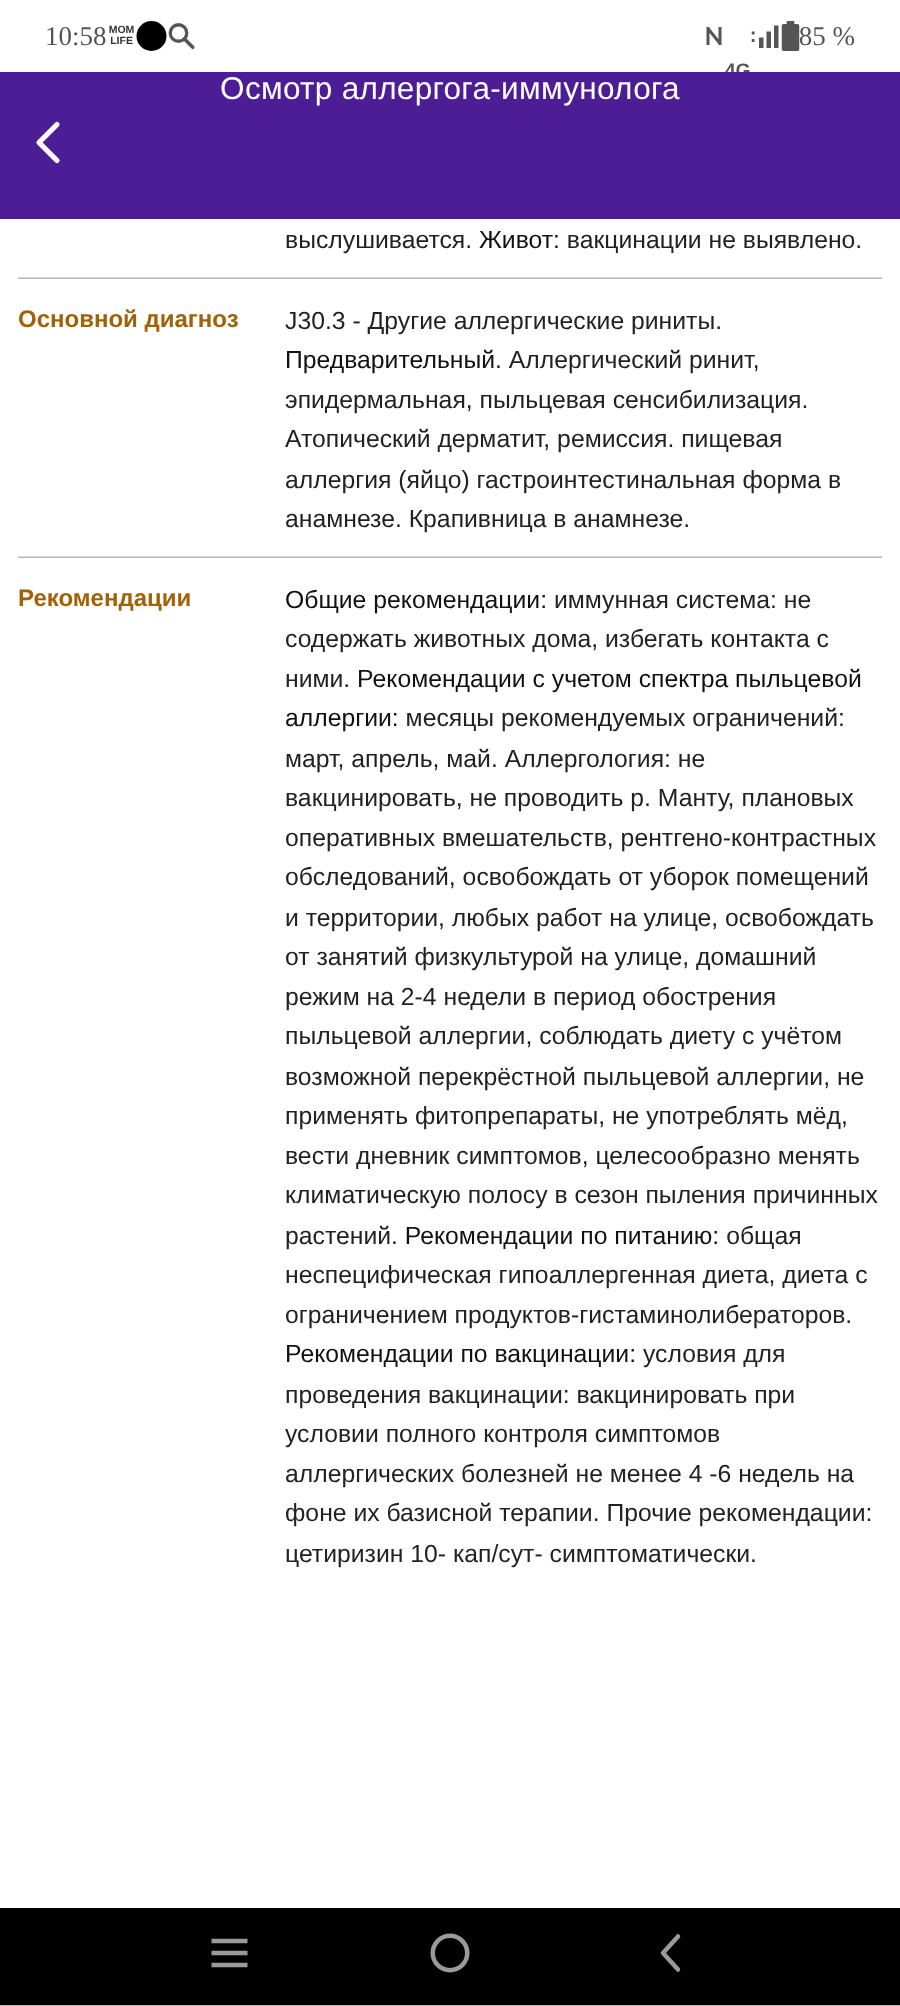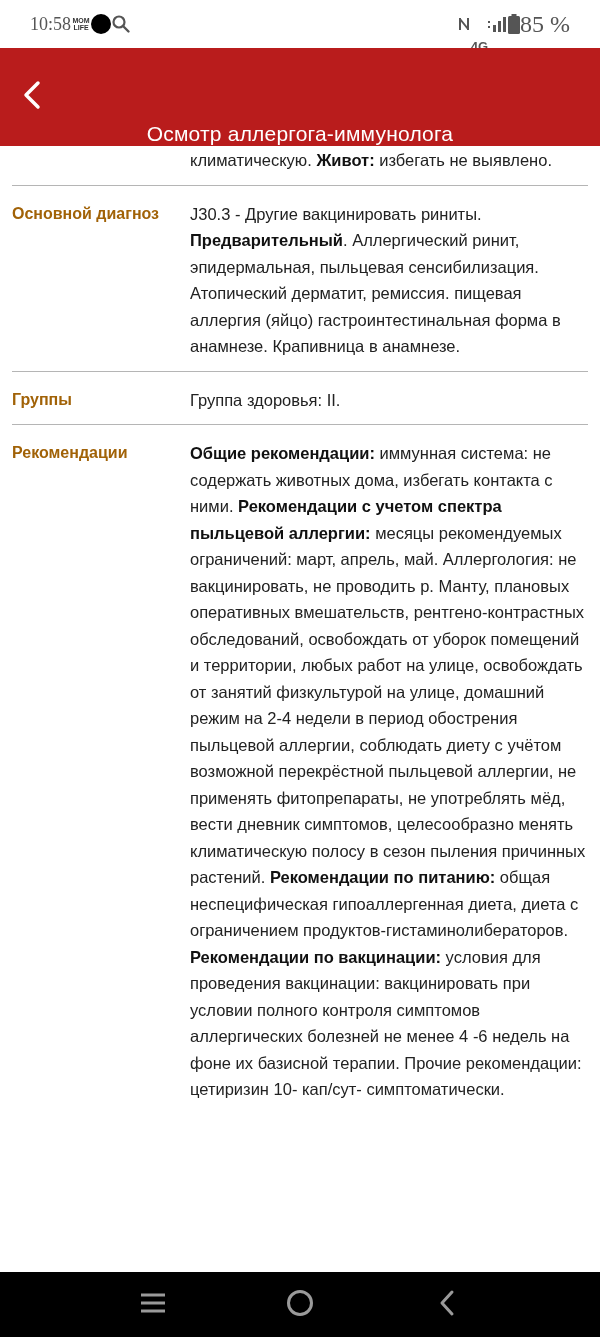--- a/index.html
+++ b/index.html
@@ -10,25 +10,25 @@
       position: absolute; top: 0; left: 0; width: 600px; height: 48px;
       background: #fff; display: flex; align-items: center; justify-content: space-between;
       padding: 0 30px 0 30px; color: #555; font-size: 17px;
     }
     .status-left, .status-right { display: flex; align-items: center; gap: 0; }
     .status-time { font-family: "Liberation Serif", serif; font-size: 18px; color: #555; }
     .momlife-icon { font-size: 7px; line-height: 7px; font-weight: bold; color: #333; text-align: center; width: 20px; }
     .dot-icon { width: 20px; height: 20px; border-radius: 50%; background: #000; }
     .search-icon svg, .nfc-icon svg, .signal-icon svg, .battery-icon svg { display: block; }
     .net-label { font-size: 13px; font-weight: bold; color: #555; margin-top: 44px; }
-    .battery-pct { font-family: "Liberation Serif", serif; font-size: 24px; color: #555; }
+    .battery-pct { font-family: "Liberation Serif", serif; font-size: 18px; color: #555; }
 
     .app-header {
       position: absolute; top: 48px; left: 0; width: 600px; height: 98px;
-      background: #b91c1c; display: flex; align-items: flex-end;
+      background: #4c1d95; display: flex; align-items: flex-start;
     }
     .back-button { width: 60px; height: 98px; display: flex; align-items: center; justify-content: center; margin-left: 2px; cursor: pointer; }
     .header-title {
       position: absolute; left: 0; right: 0; text-align: center;
       color: #fff; font-size: 21px; font-family: "Liberation Sans", sans-serif;
       pointer-events: none; letter-spacing: 0.2px;
     }
 
     .content {
       position: absolute; top: 146px; left: 0; width: 600px; height: 1126px;
@@ -40,21 +40,21 @@
     .row + .row::before {
       content: ""; position: absolute; top: 0; left: 12px; right: 12px; height: 1px; background: #b5b5b5;
     }
     .row-label {
       width: 178px; flex: 0 0 178px; font-weight: bold; font-size: 16px; line-height: 26.5px;
       padding-top: 16px; color: #a16207;
     }
     .row-value {
       flex: 1; font-size: 16.5px; line-height: 26.5px; padding: 16px 0 11px 0; color: #222;
     }
-    .row-value b { font-weight: bold; color: #111; }
+    .row-value b { font-weight: normal; color: #111; }
     .row.first .row-value { padding-top: 1px; }
 
     .nav-bar {
       position: absolute; bottom: 0; left: 0; width: 600px; height: 65px;
       background: #000; display: flex; align-items: center; justify-content: space-around;
       padding: 0 80px;
     }
     .nav-btn { width: 60px; height: 60px; display: flex; align-items: center; justify-content: center; cursor: pointer; }
   </style>
 </head>
@@ -109,37 +109,31 @@
         </svg>
     </span>
   </div>
   <div class="header-title">Осмотр аллергога-иммунолога</div>
 </div>
 
 <div class="content">
   <div class="row first">
     <div class="row-label"></div>
     <div class="row-value">
-      <span>климатическую. </span><b>Живот:</b><span> избегать не выявлено.</span>
+      <span>выслушивается. </span><b>Живот:</b><span> вакцинации не выявлено.</span>
     </div>
   </div>
 
   <div class="row">
     <div class="row-label">Основной диагноз</div>
     <div class="row-value">
-      <span>J30.3 - Другие вакцинировать риниты. </span><b>Предварительный</b><span>. Аллергический ринит, эпидермальная, пыльцевая сенсибилизация. Атопический дерматит, ремиссия. пищевая аллергия (яйцо) гастроинтестинальная форма в анамнезе. Крапивница в анамнезе.</span>
+      <span>J30.3 - Другие аллергические риниты. </span><b>Предварительный</b><span>. Аллергический ринит, эпидермальная, пыльцевая сенсибилизация. Атопический дерматит, ремиссия. пищевая аллергия (яйцо) гастроинтестинальная форма в анамнезе. Крапивница в анамнезе.</span>
     </div>
   </div>
 
-  <div class="row">
-    <div class="row-label">Группы</div>
-    <div class="row-value">
-      <span>Группа здоровья: II.</span>
-    </div>
-  </div>
 
   <div class="row">
     <div class="row-label">Рекомендации</div>
     <div class="row-value">
       <b>Общие рекомендации:</b><span> иммунная система: не содержать животных дома, избегать контакта с ними. </span><b>Рекомендации с учетом спектра пыльцевой аллергии:</b><span> месяцы рекомендуемых ограничений: март, апрель, май. Аллергология: не вакцинировать, не проводить р. Манту, плановых оперативных вмешательств, рентгено-контрастных обследований, освобождать от уборок помещений и территории, любых работ на улице, освобождать от занятий физкультурой на улице, домашний режим на 2-4 недели в период обострения пыльцевой аллергии, соблюдать диету с учётом возможной перекрёстной пыльцевой аллергии, не применять фитопрепараты, не употреблять мёд, вести дневник симптомов, целесообразно менять климатическую полосу в сезон пыления причинных растений. </span><b>Рекомендации по питанию:</b><span> общая неспецифическая гипоаллергенная диета, диета с ограничением продуктов-гистаминолибераторов. </span><b>Рекомендации по вакцинации:</b><span> условия для проведения вакцинации: вакцинировать при условии полного контроля симптомов аллергических болезней не менее 4 -6 недель на фоне их базисной терапии. Прочие рекомендации: цетиризин 10- кап/сут- симптоматически.</span>
     </div>
   </div>
 </div>
 
 <div class="nav-bar">

